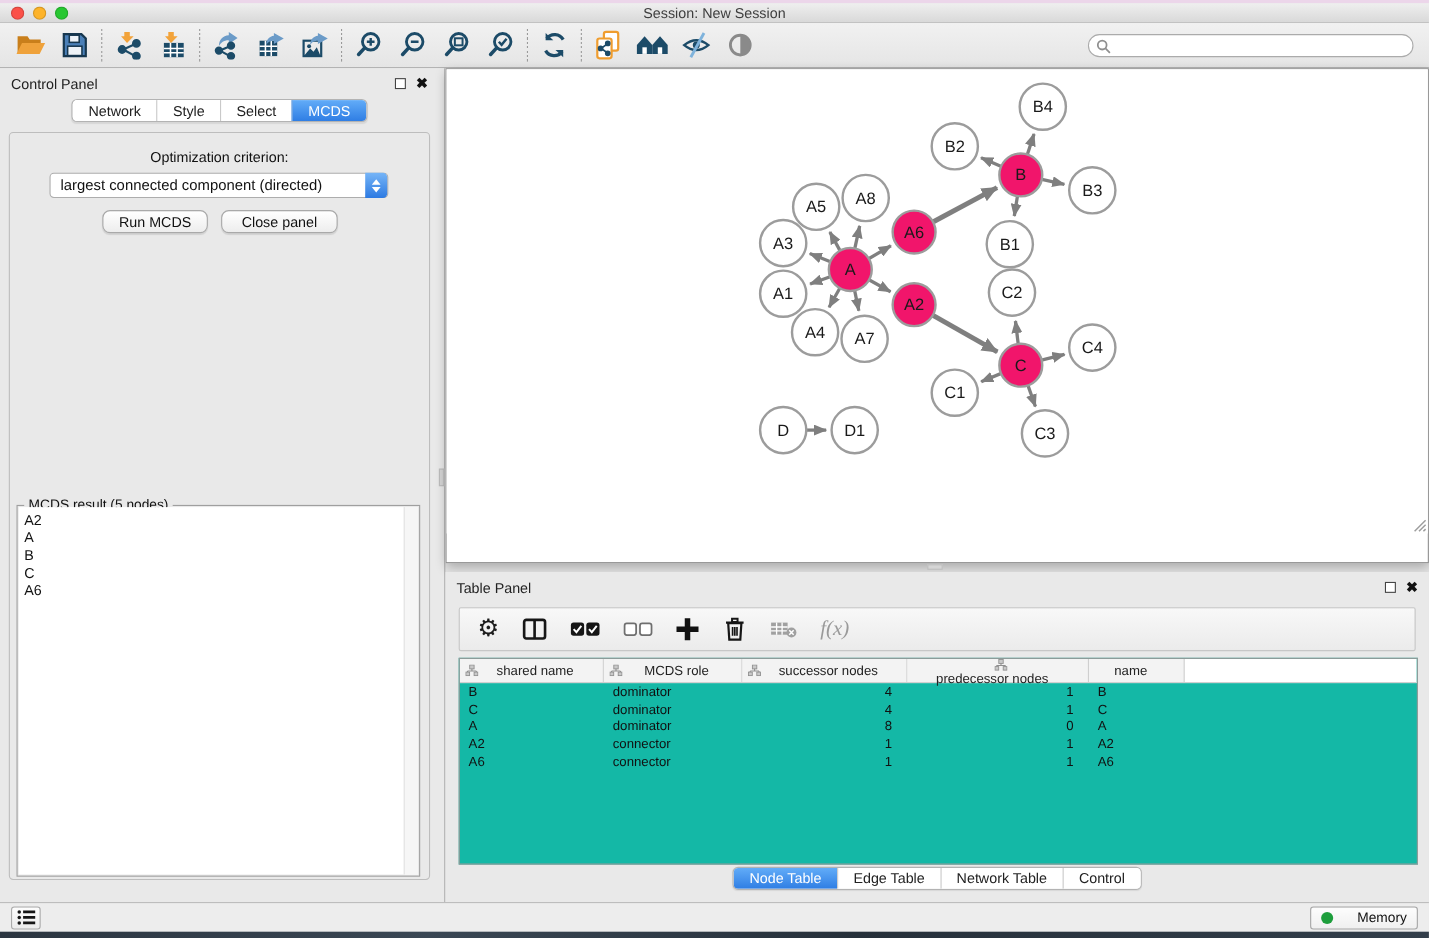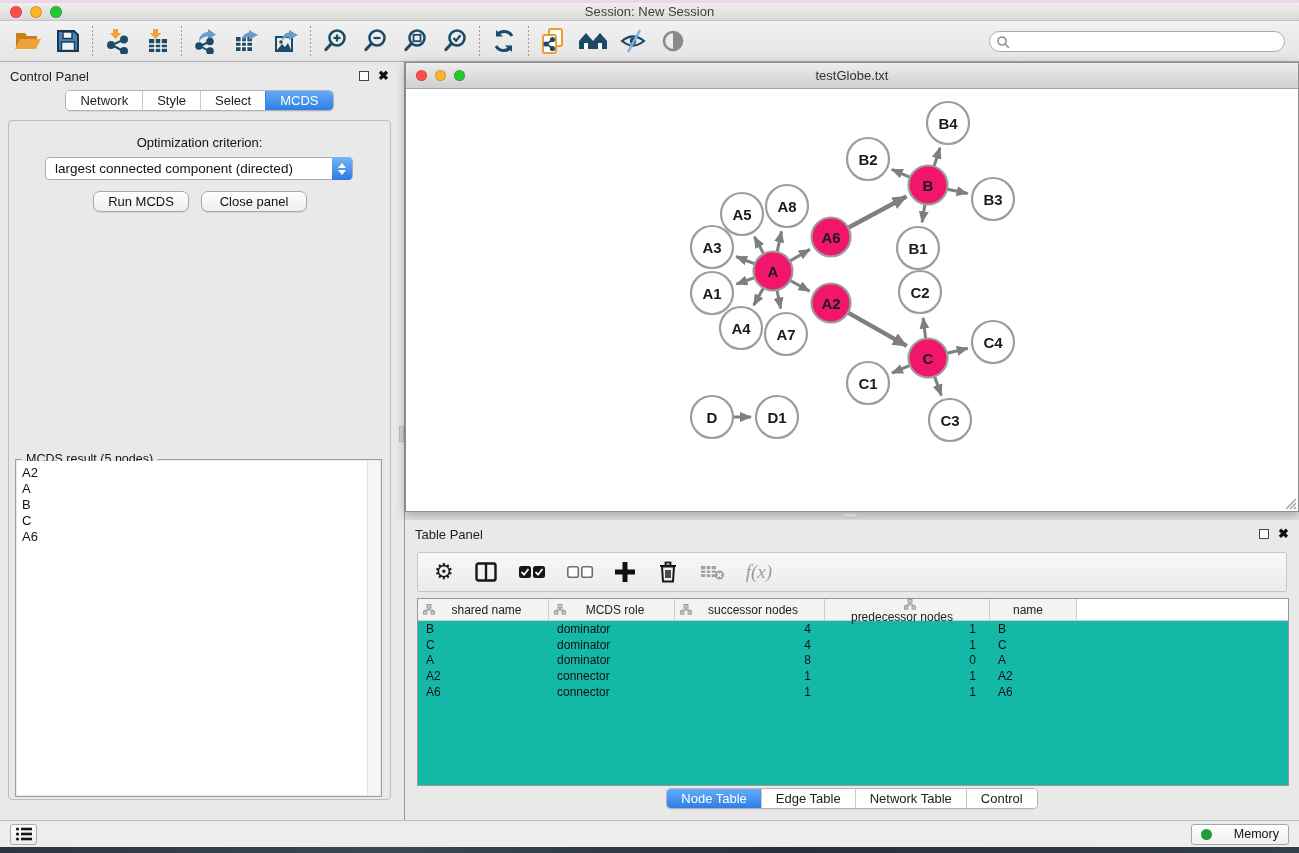--- a/index.html
+++ b/index.html
@@ -82,21 +82,21 @@
 
   
   #right-area { left:405px; top:62px; width:894px; height:758px; background:#e2e2e2; }
 
   
   #net-frame { left:405px; top:62px; width:894px; height:450px;
     border:1px solid #8e8e8e; background:#fff; box-shadow:0 3px 10px rgba(0,0,0,.28); }
   #net-titlebar { height:26px; background:linear-gradient(#ededed,#cfcfcf);
     border-bottom:1px solid #a5a5a5; display:flex; align-items:center; position:relative; }
   #net-title { position:absolute; left:0; right:0; text-align:center; font-size:13px; color:#333; }
-  #net-canvas { position:relative; width:892px; height:422px; background:#fff; overflow:hidden;font-weight:bold; }
+  #net-canvas { position:relative; width:892px; height:422px; background:#fff; overflow:hidden; }
   #resize-grip { position:absolute; right:1px; bottom:1px; }
   #h-grip { left:843px; top:513px; width:14px; height:5px;
     background:#d5d5d5; border:1px solid #bdbdbd; }
 
   
   #table-panel { left:405px; top:520px; width:894px; height:300px; background:#e9e9e9; }
   #tp-toolbar { position:absolute; left:12px; top:32px; width:870px; height:40px;
     background:linear-gradient(#f8f8f8,#ebebeb); border:1px solid #c7c7c7; border-radius:2px;
     display:flex; align-items:center; gap:20px; padding-left:16px; }
   .tp-ico { display:flex; align-items:center; justify-content:center; height:30px; }
@@ -338,28 +338,20 @@
   </div>
 </div>
 
 <div id="v-divider" class="abs">
   <div id="v-grip"></div>
 </div>
 
 <div id="right-area" class="abs"></div>
 
 <div id="net-frame" class="abs">
-  <div id="net-titlebar">
-    <div class="lights">
-      <span class="light red" style="width:11px;height:11px"></span>
-      <span class="light yellow" style="width:11px;height:11px"></span>
-      <span class="light green" style="width:11px;height:11px"></span>
-    </div>
-    <div id="net-title">testGlobe.txt</div>
-  </div>
   <div id="net-canvas">
     <svg id="graph-svg" width="892" height="422">
         <defs>
           <marker id="arrow" markerUnits="userSpaceOnUse" markerWidth="12" markerHeight="10" refX="11" refY="5" orient="auto">
             <path d="M0 0 L12 5 L0 10 z" fill="#7F7F7F"></path>
           </marker>
           <marker id="arrowB" markerUnits="userSpaceOnUse" markerWidth="15" markerHeight="13" refX="14" refY="6.5" orient="auto">
             <path d="M0 0 L15 6.5 L0 13 z" fill="#7F7F7F"></path>
           </marker>
         </defs>

